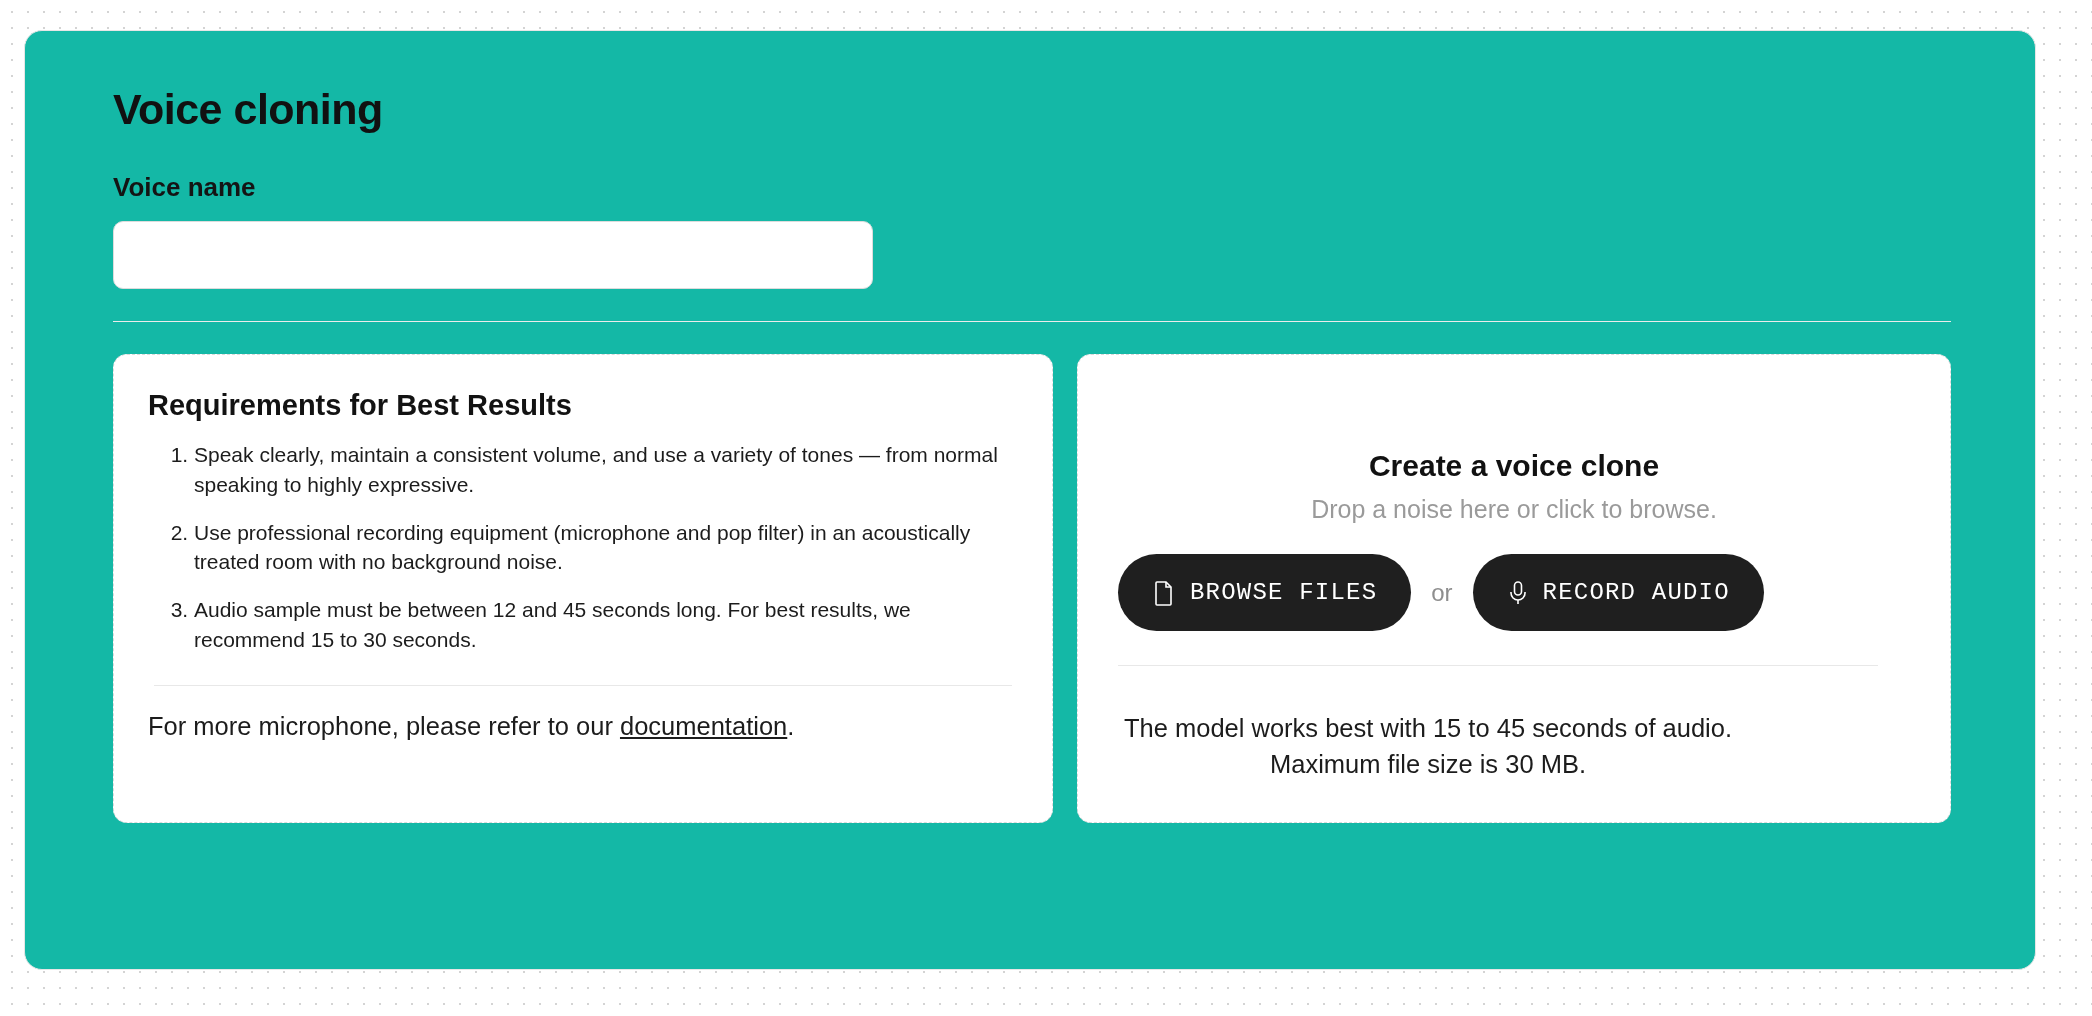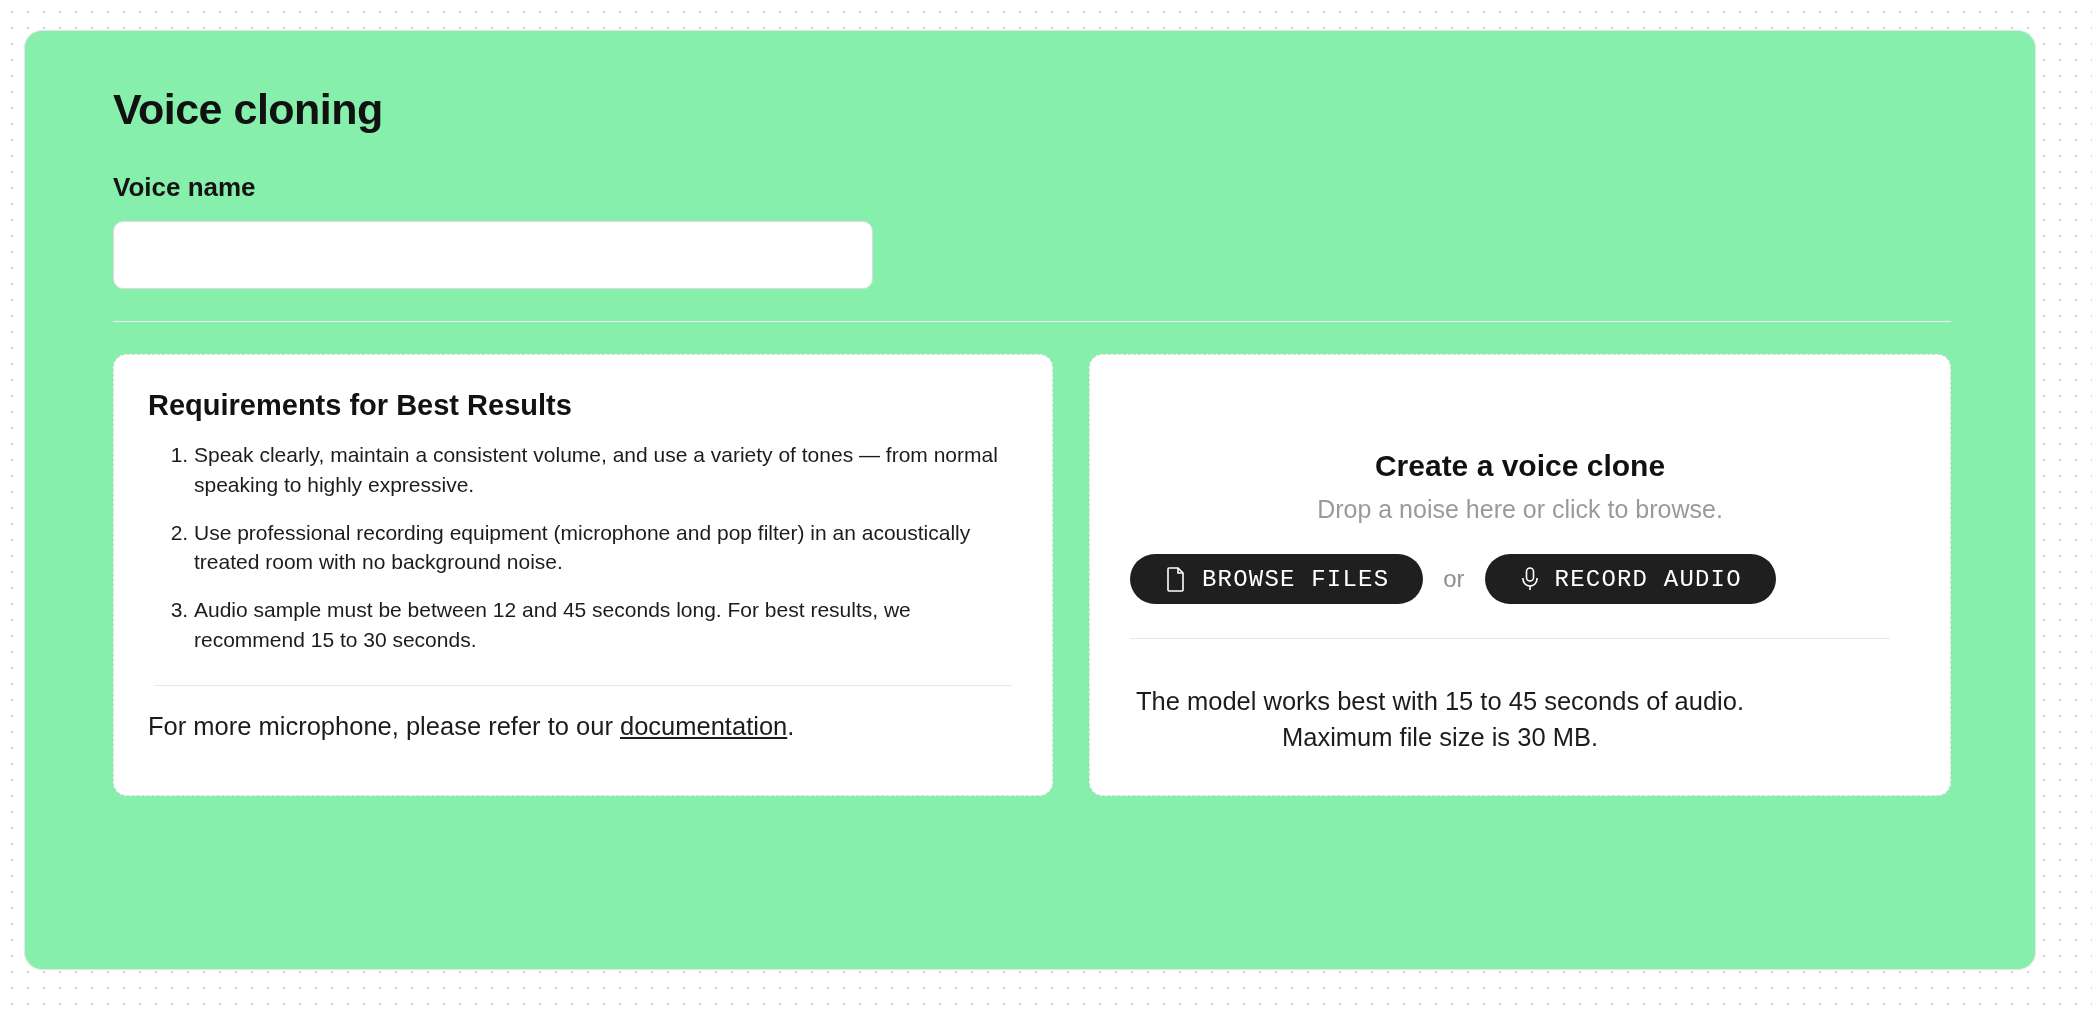--- a/index.html
+++ b/index.html
@@ -23,21 +23,21 @@
     background-image: radial-gradient(#d4d4d4 1.4px, transparent 1.5px);
     background-size: 16px 16px;
     background-position: 4px 4px;
   }
   .panel {
     position: absolute;
     left: 24px;
     top: 30px;
     width: 2012px;
     height: 940px;
-    background: #86efac;
+    background: #14b8a6;
     border: 1px solid #e6e6e6;
     border-radius: 18px;
     box-sizing: border-box;
     padding: 44px 56px 40px 60px;
   }
   .page-title {
     font-size: 43px;
     font-weight: 600;
     letter-spacing: -0.5px;
     margin: 10px 0 0 28px;
@@ -67,21 +67,21 @@
   .voice-name-input::placeholder { color: #b0b0b0; }
 
   .divider-top {
     margin: 32px 28px 0 28px;
     height: 1px;
     background: #ececec;
   }
 
   .columns {
     display: flex;
-    gap: 36px;
+    gap: 24px;
     margin: 32px 28px 0 28px;
     align-items: stretch;
   }
 
   .req-card {
     flex: 0 0 940px;
     border: 1px dashed #dadada;
     border-radius: 14px;
     padding: 34px 34px 30px 34px;
     box-sizing: border-box;
@@ -148,21 +148,21 @@
   }
   .btn {
     display: inline-flex;
     align-items: center;
     gap: 14px;
     background: #1f1f1f;
     color: #ffffff;
     border: none;
     border-radius: 999px;
     padding: 0 34px;
-    height: 50px;
+    height: 77px;
     font-family: "Liberation Mono", monospace;
     font-size: 24px;
     letter-spacing: 1.2px;
     cursor: pointer;
   }
   .btn .ico { display: inline-flex; }
   .or-text {
     font-size: 24px;
     color: #8e8e8e;
   }

